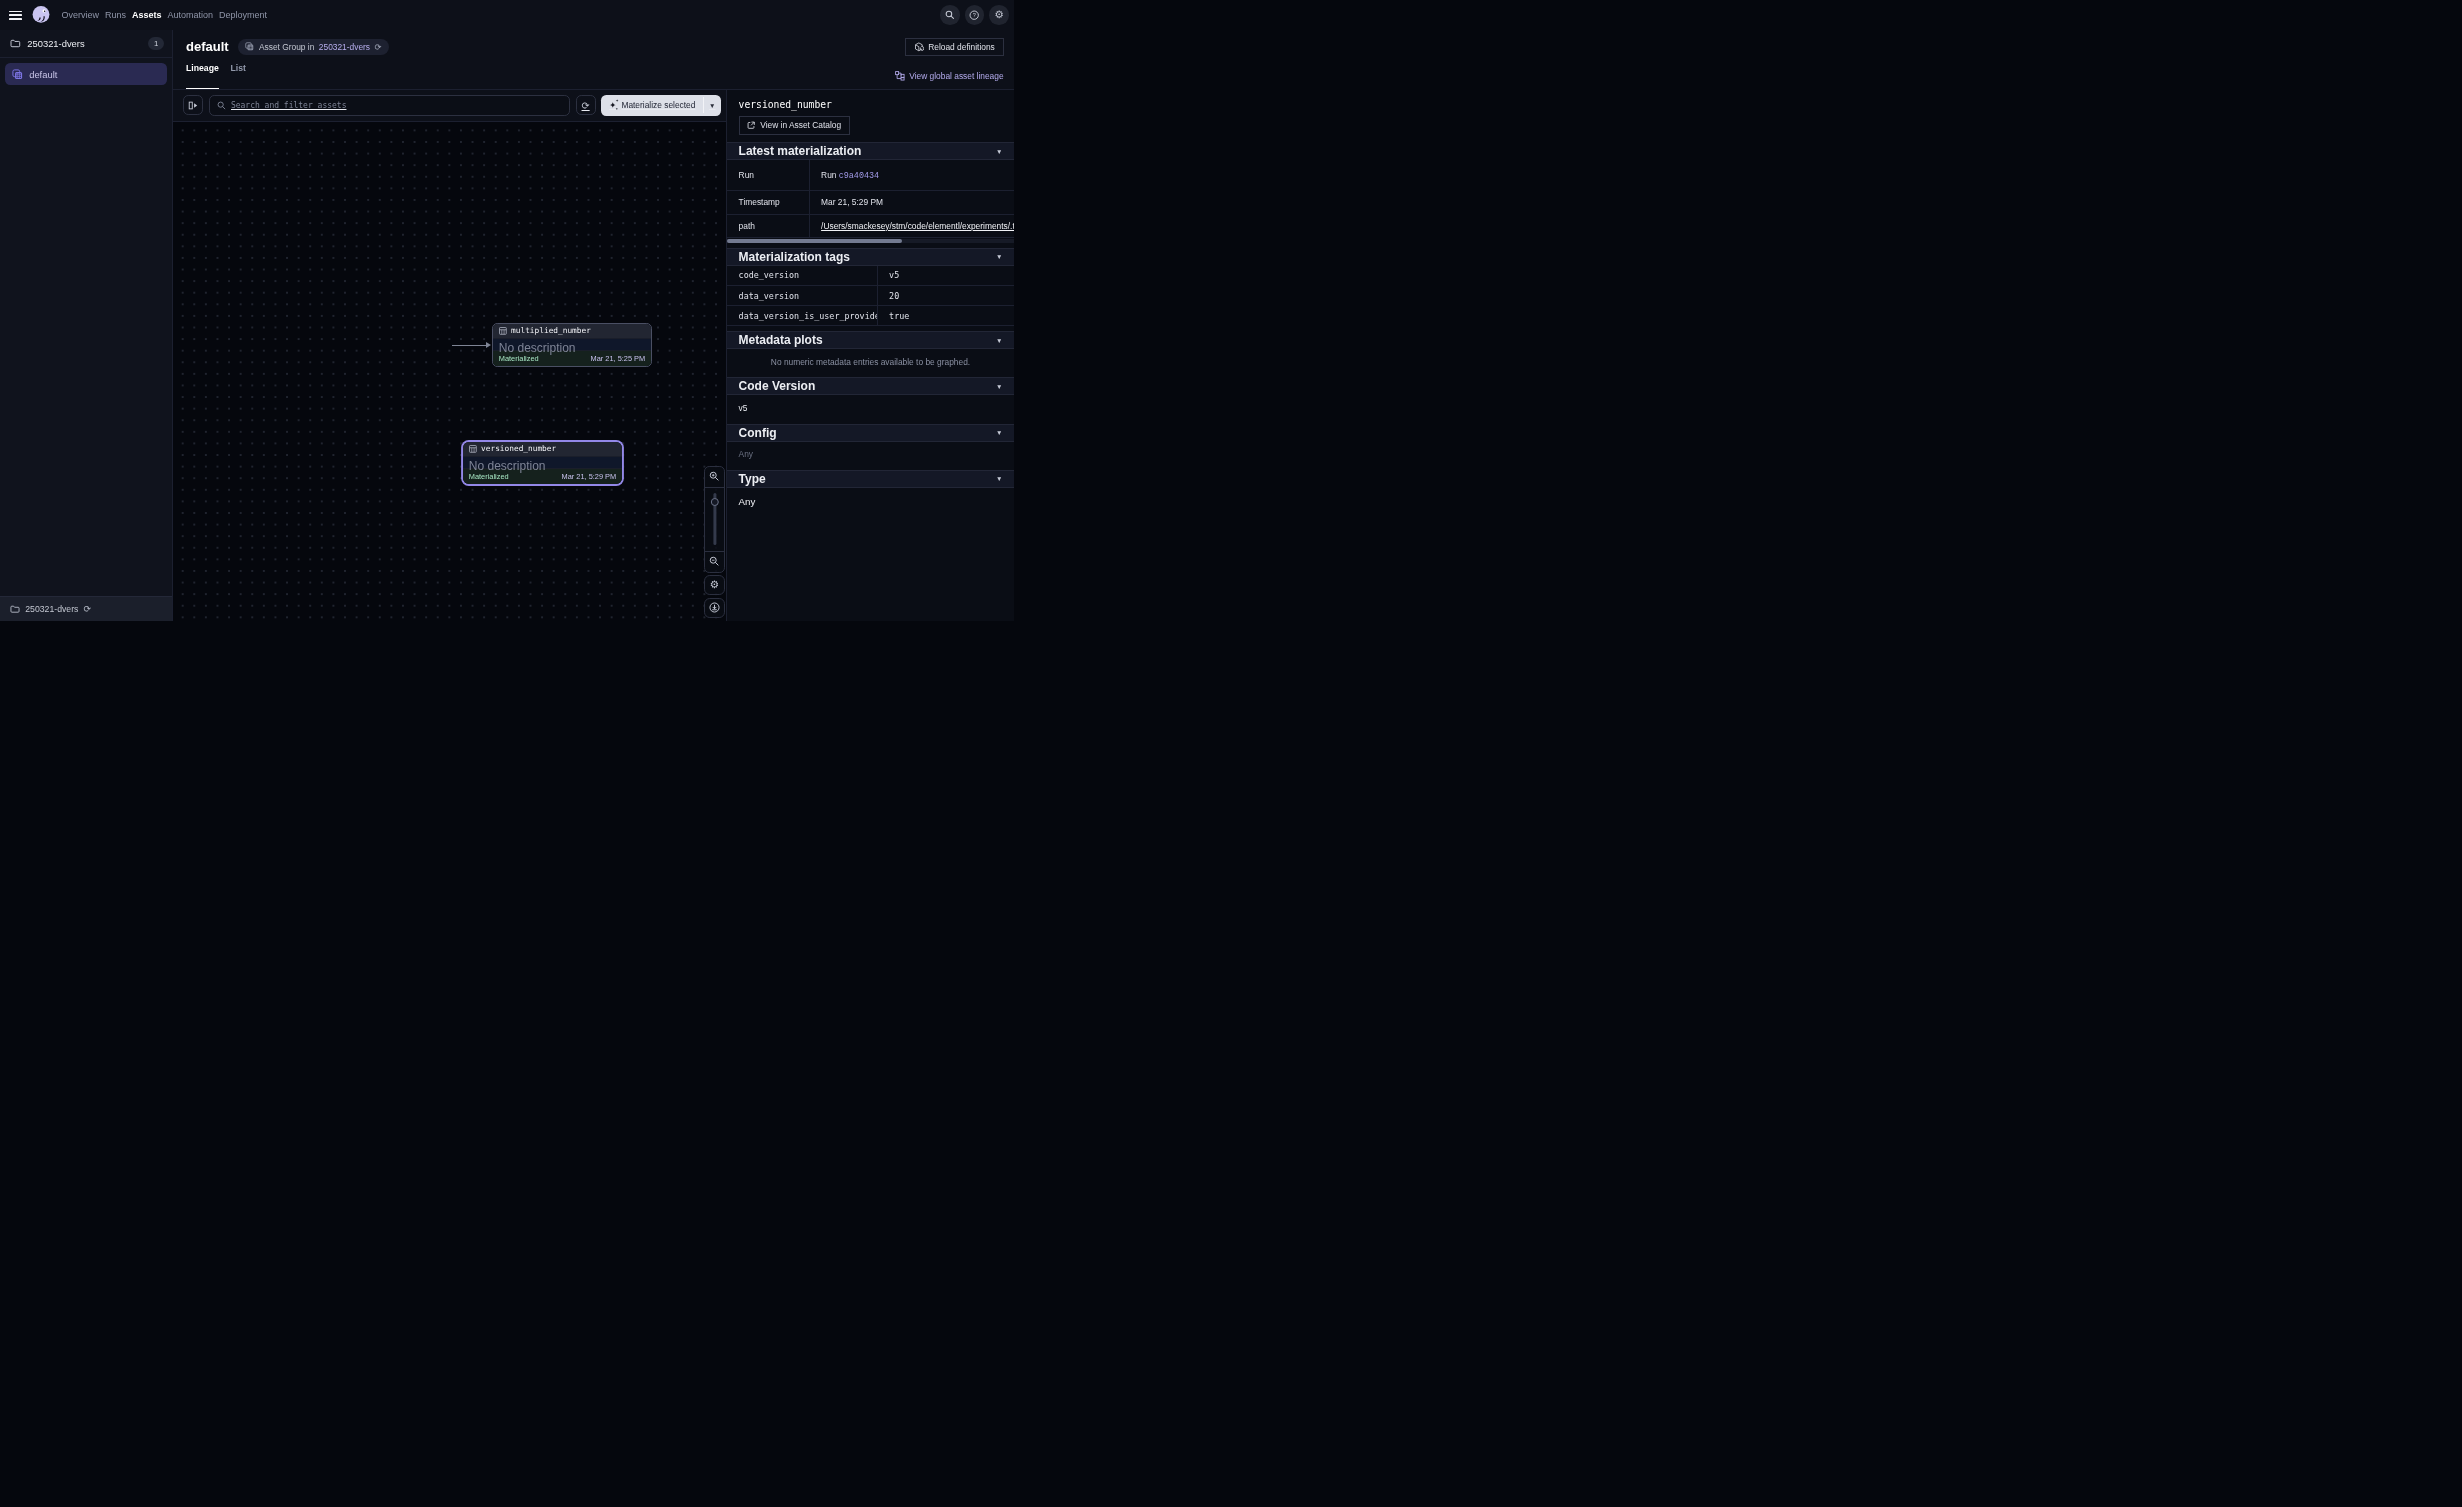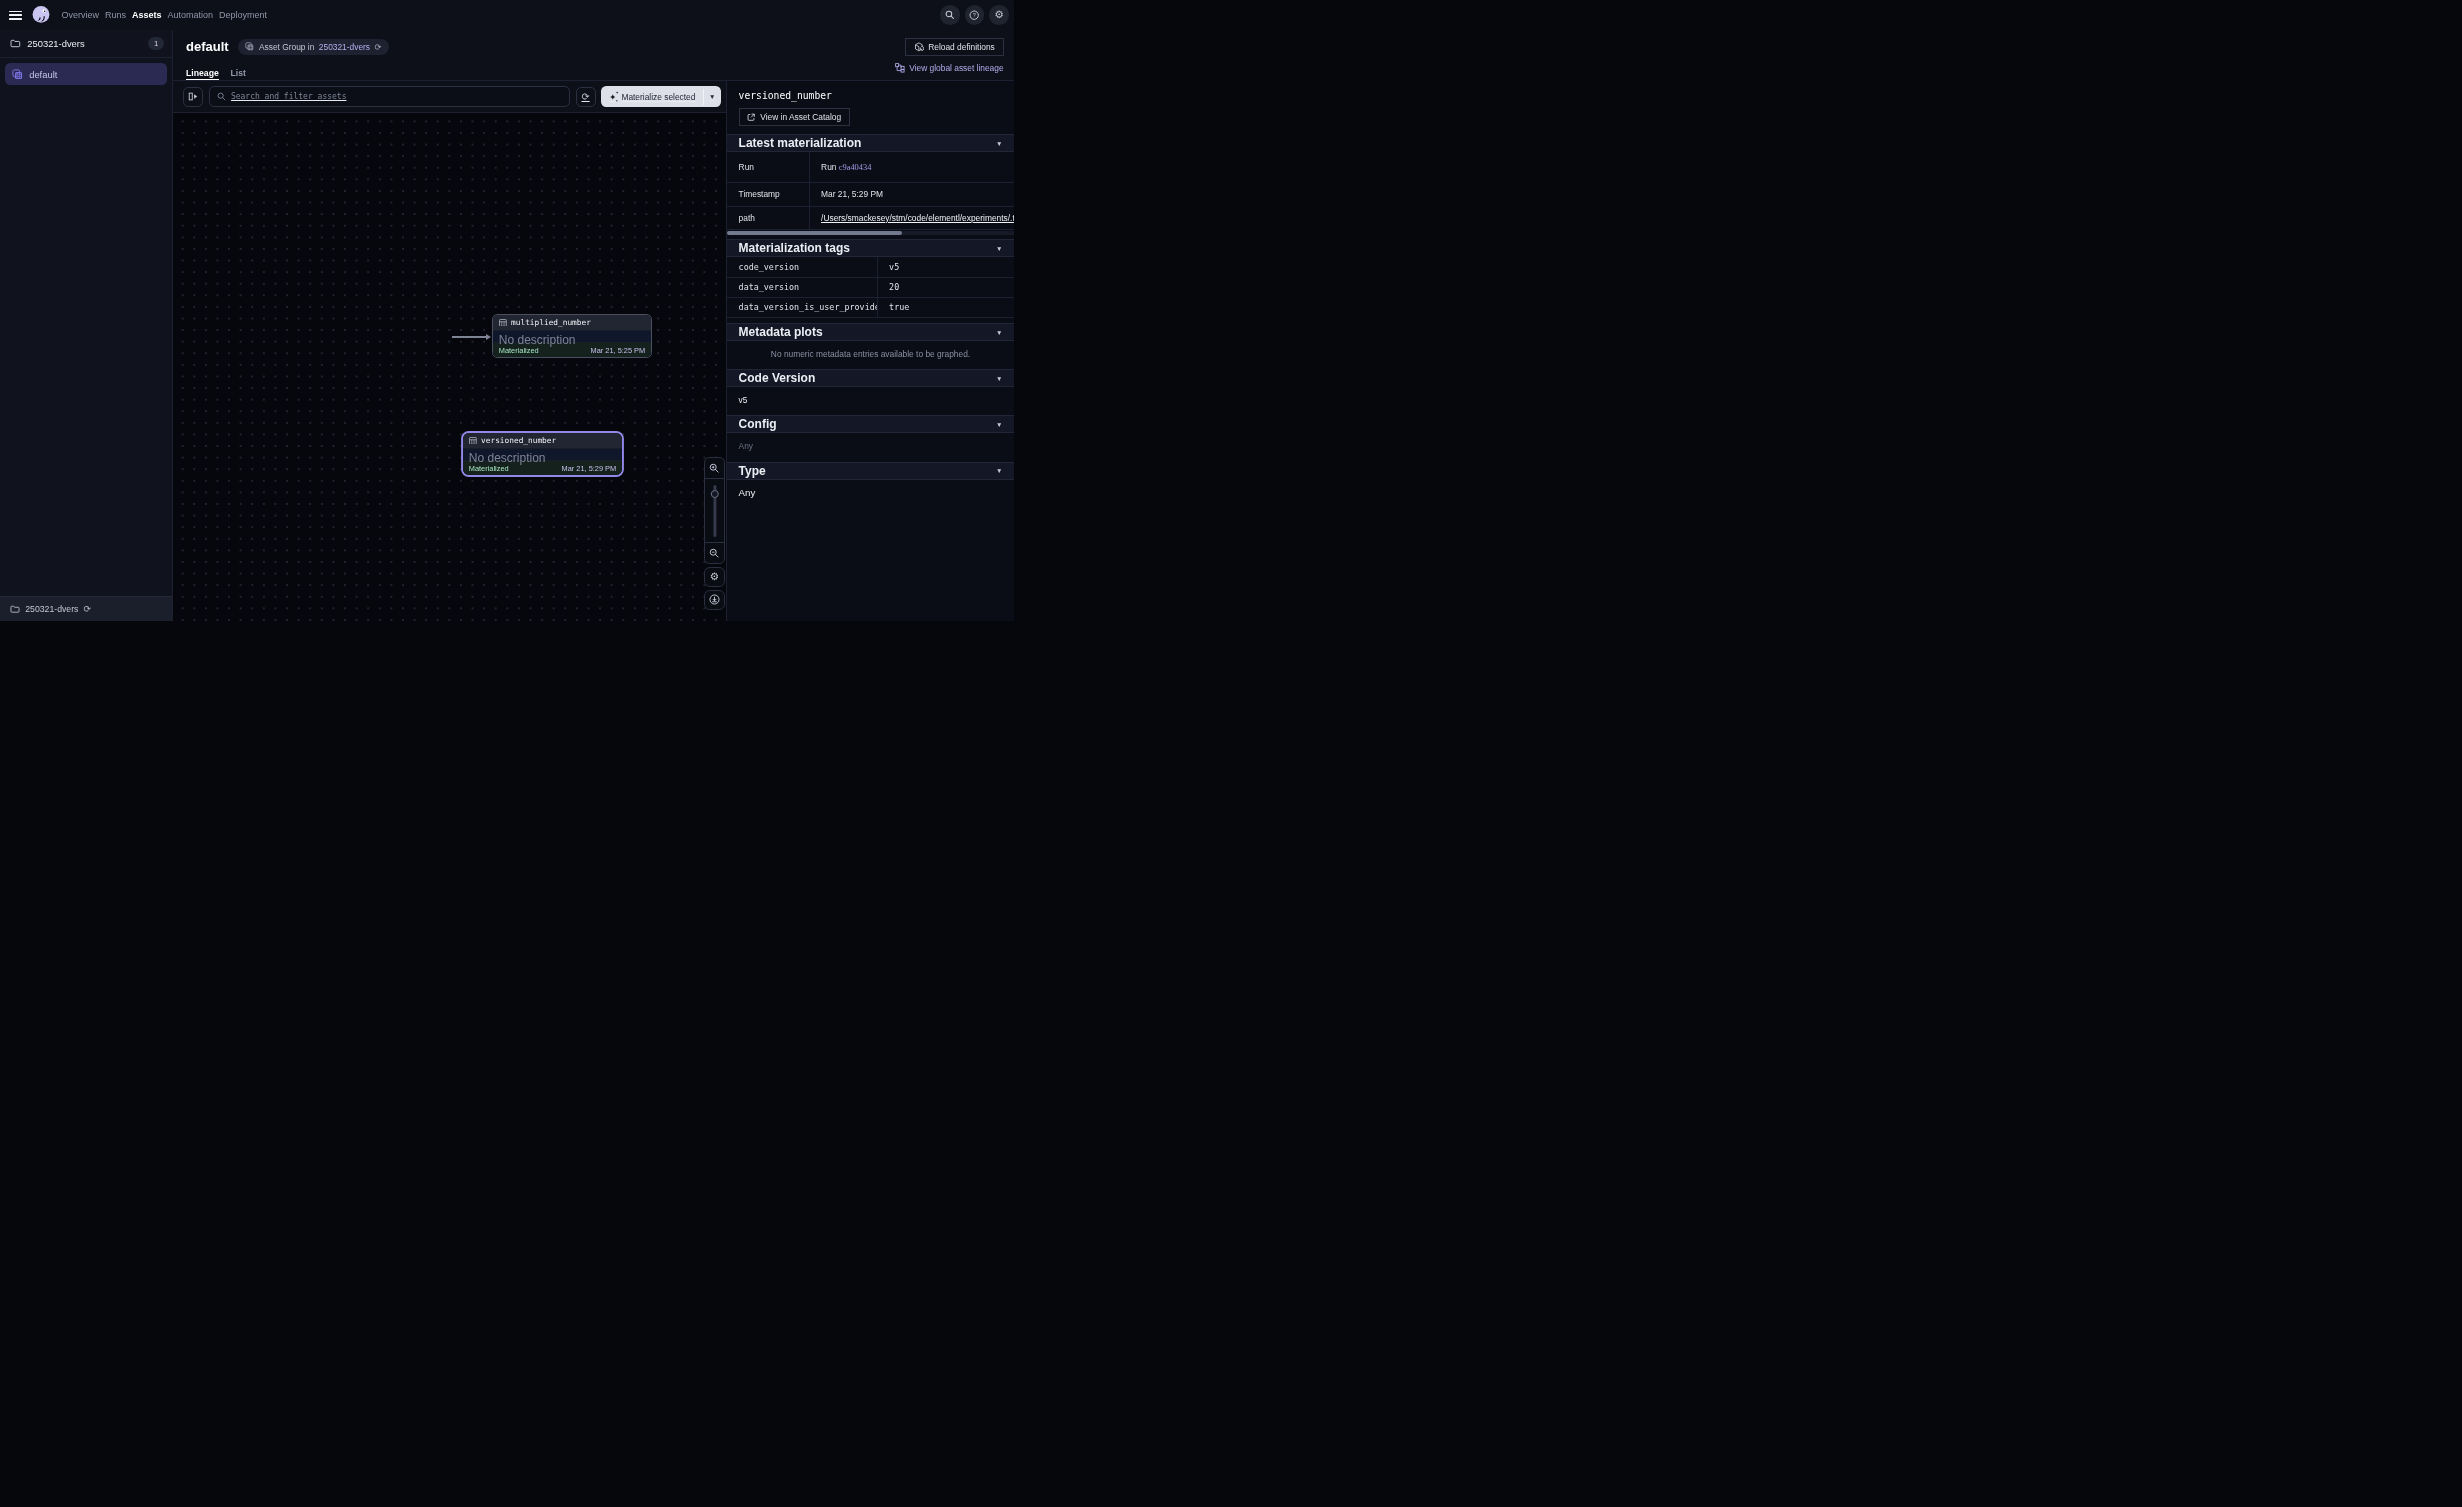--- a/index.html
+++ b/index.html
@@ -54,21 +54,21 @@
   
   .page-header{background:var(--bg-app);border-bottom:0.6px solid var(--border-soft);padding:7.8px 10.4px 0 13px;}
   .header-top{display:flex;align-items:center;}
   .page-title{font-size:13px;font-weight:bold;color:#ffffff;margin-right:9px;}
   .group-badge{display:flex;align-items:center;gap:4.5px;background:#1d2130;border-radius:9px;padding:3.2px 7.8px;font-size:8.4px;color:#c3c7d1;cursor:pointer;}
   .group-badge .link{color:#b7aeed;}
   .header-top .spacer{flex:1;}
   .outline-btn{display:flex;align-items:center;gap:4.5px;border:0.6px solid #2c3040;border-radius:0;padding:3.2px 7.8px;font-size:8.4px;color:#dfe1e9;background:transparent;cursor:pointer;}
   .header-bottom{display:flex;align-items:flex-end;margin-top:6.5px;}
   .tabs{display:flex;gap:11.6px;}
-  .tab{font-size:8.7px;padding-bottom:1px;cursor:pointer;color:#9299ab;font-weight:bold;border-bottom:1.9px solid transparent;}
+  .tab{font-size:8.7px;padding-bottom:15px;cursor:pointer;color:#9299ab;font-weight:bold;border-bottom:1.9px solid transparent;}
   .tab.active{color:#ffffff;border-bottom-color:#ffffff;}
   .header-bottom .spacer{flex:1;}
   .lineage-link{display:flex;align-items:center;gap:4.5px;color:#b5acee;font-size:8.4px;padding-bottom:7.8px;cursor:pointer;}
 
   
   .main-row{flex:1;display:flex;min-height:0;}
   .graph-col{width:553px;display:flex;flex-direction:column;flex-shrink:0;text-decoration:underline;}
   .graph-toolbar{height:32px;display:flex;align-items:center;gap:5.8px;padding:0 5.2px 0 10.4px;background:var(--bg-app);border-bottom:0.6px solid var(--border-soft);}
   .tool-btn{width:20px;height:20px;border:0.6px solid #2c3040;border-radius:5.2px;display:flex;align-items:center;justify-content:center;color:#c6cad6;cursor:pointer;flex-shrink:0;background:transparent;}
   .search-box{flex:1;height:21px;border:0.6px solid #2c3040;border-radius:5.2px;display:flex;align-items:center;padding:0 6.5px;gap:5.2px;background:#0b0e16;}
@@ -108,21 +108,21 @@
   
   .right-panel{flex:1;background:var(--bg-panel);border-left:0.6px solid var(--border-soft);overflow:hidden;display:flex;flex-direction:column;}
   .panel-head{padding:9px 11.6px 7.8px 11.6px;}
   .panel-title{font-family:var(--mono);font-size:9.7px;color:#ffffff;margin-bottom:6.5px;}
   .section-header{background:#141826;border-top:0.6px solid var(--border);border-bottom:0.6px solid var(--border);height:18px;display:flex;align-items:center;justify-content:space-between;padding:0 11.6px;cursor:pointer;}
   .section-header .lbl{font-size:12px;font-weight:bold;color:#eceef3;}
   .chev{color:#c6cad6;font-size:6.5px;}
   .kv-table{width:100%;border-collapse:collapse;table-layout:fixed;}
   .kv-table td{border-bottom:0.6px solid var(--border-soft);vertical-align:middle;padding:0 9px 0 11.6px;font-size:8.4px;color:#e0e2ea;overflow:hidden;white-space:nowrap;}
   .kv-table td.key{border-right:0.6px solid var(--border-soft);}
-  .run-link{font-family:Liberation Serif, serif;color:#a29ae8;cursor:pointer;}
+  .run-link{font-family:Liberation Mono, monospace;color:#a29ae8;cursor:pointer;}
   .path-link{color:#f2f3f7;text-decoration:underline;cursor:pointer;}
   .hscroll{height:3.9px;background:#161a26;position:relative;margin-top:1.3px;}
   .hscroll .thumb{position:absolute;left:0;top:0;height:3.9px;width:175px;border-radius:1.9px;background:#737a90;cursor:pointer;}
   .mono-key{font-family:var(--mono);font-size:8px;}
   .sec-content{padding:7.8px 11.6px 10.4px 11.6px;font-size:8.4px;}
   .muted{color:#8a90a2;text-align:center;}
   .dim{color:#6b7183;}
   .type-val{font-size:9.7px;color:#f2f3f7;}
   .gear-glyph{font-size:10.4px;line-height:1;}
 </style>

